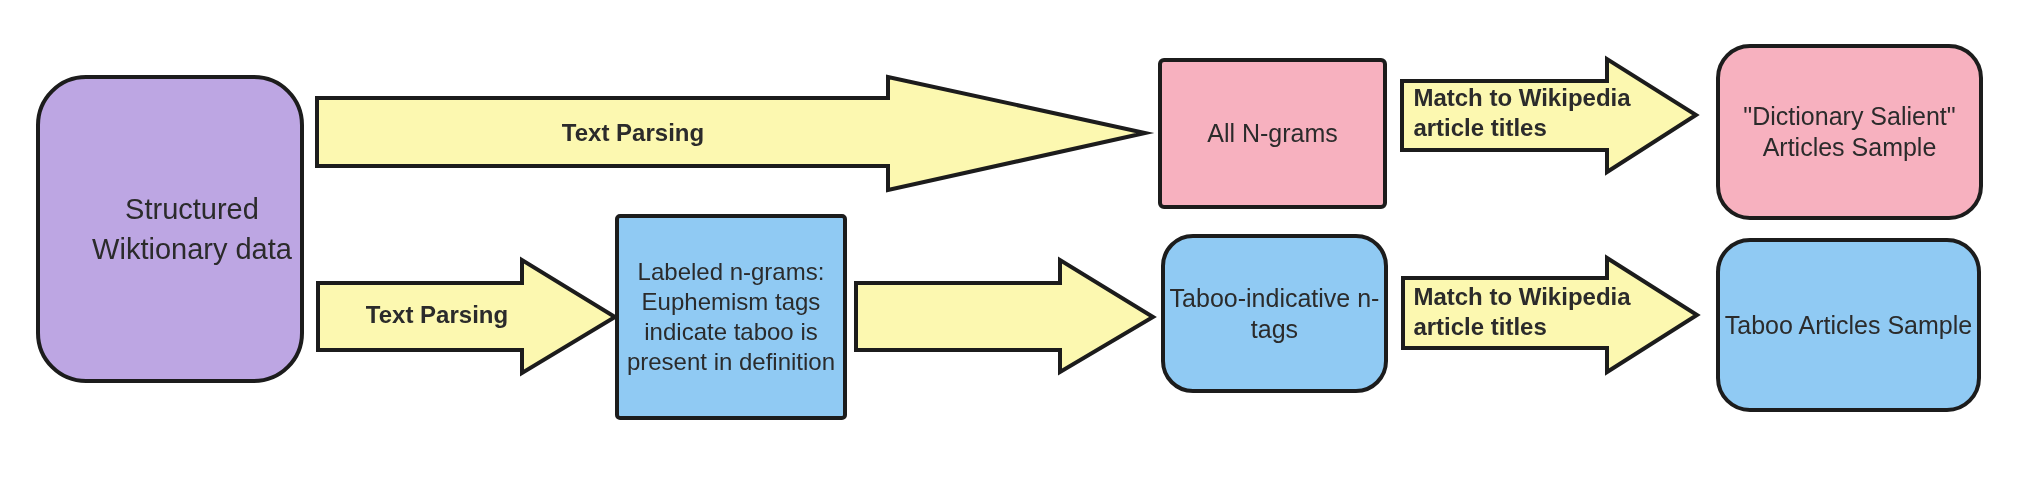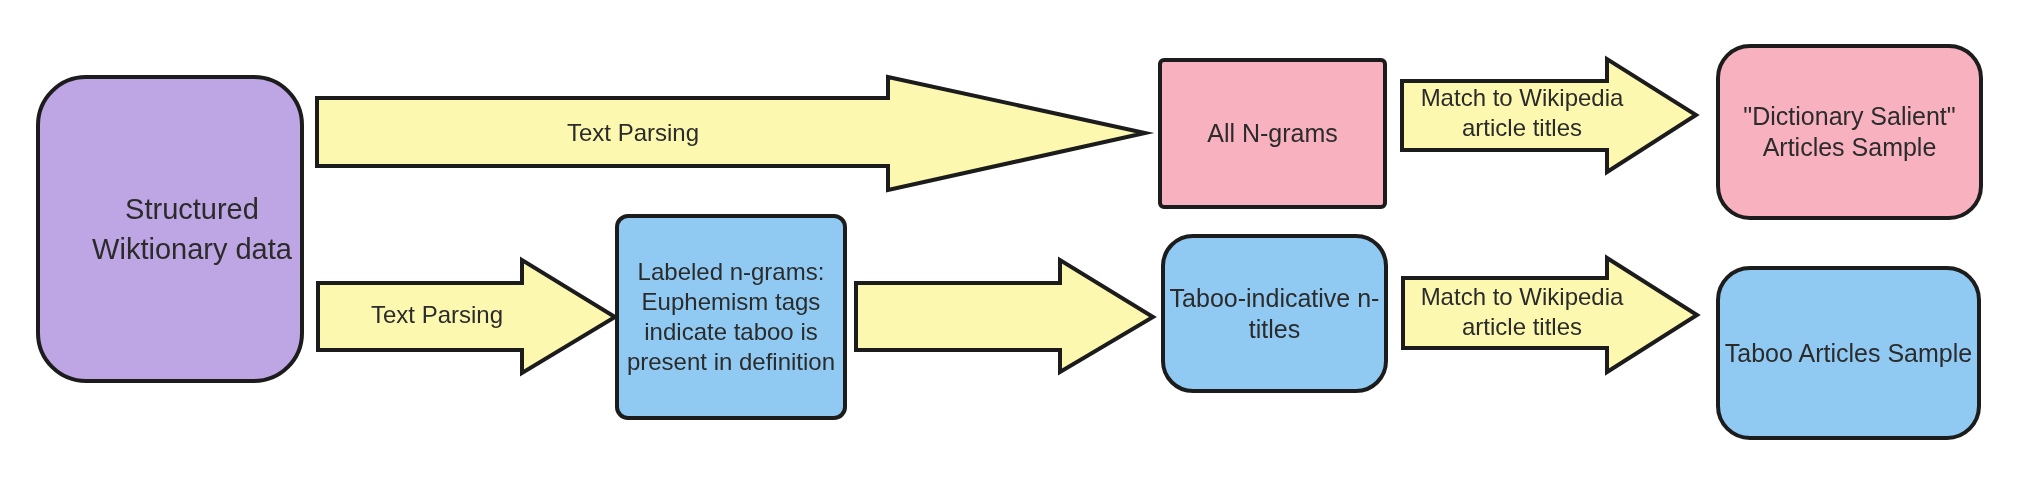--- a/index.html
+++ b/index.html
@@ -27,25 +27,26 @@
   .node.purple { background: #bda6e3; border-radius: 50px; font-size: 29px; line-height: 40px; }
   .node.pink   { background: #f7b1bf; }
   .node.blue   { background: #90caf3; }
   .arrow { position: absolute; }
   .arrow svg { position: absolute; left: 0; top: 0; overflow: visible; }
   .arrow-label {
     position: absolute;
     display: flex;
     align-items: center;
     justify-content: center;
-    text-align: center;
+    text-align: left;
     white-space: pre-line;
     font-size: 24px;
     line-height: 30px;
     pointer-events: none;
+    font-weight: bold;
   }
   .lh30 { line-height: 30px; font-size: 24px; }
 </style>
 </head>
 <body>
 
 <div id="canvas">
 
   <div class="node purple" style="left:36px; top:75px; width:268px; height:308px;padding-left:44px;">
     <span>Structured
@@ -76,43 +77,43 @@
 Articles Sample</span>
   </div>
 
   <div class="arrow" style="left:316px; top:258px; width:301px; height:117px;">
     <svg width="301" height="117">
       <polygon points="2,25 206,25 206,2 299,59 206,115 206,92 2,92" fill="#fcf8b0" stroke="#1c1c1c" stroke-width="4" stroke-miterlimit="12"></polygon>
     </svg>
     <div class="arrow-label" style="left:0; top:0; width:242px; height:114px;">Text Parsing</div>
   </div>
 
-  <div class="node blue lh30" style="left:615px; top:214px; width:232px; height:206px; border-radius:13px;">
+  <div class="node blue lh30" style="left:615px; top:214px; width:232px; height:206px; border-radius:5px;">
     <span>Labeled n-grams:
 Euphemism tags
 indicate taboo is
 present in definition</span>
   </div>
 
   <div class="arrow" style="left:854px; top:258px; width:301px; height:117px;">
     <svg width="301" height="117">
       <polygon points="2,25 206,25 206,2 299,59 206,114 206,92 2,92" fill="#fcf8b0" stroke="#1c1c1c" stroke-width="4" stroke-miterlimit="12"></polygon>
     </svg>
   </div>
 
   <div class="node blue" style="left:1161px; top:234px; width:227px; height:159px; border-radius:32px;">
     <span>Taboo-indicative n-
-titles</span>
+tags</span>
   </div>
 
   <div class="arrow" style="left:1400px; top:256px; width:299px; height:118px;">
     <svg width="299" height="118">
       <polygon points="3,22 207,22 207,2 297,59 207,116 207,92 3,92" fill="#fcf8b0" stroke="#1c1c1c" stroke-width="4" stroke-miterlimit="12"></polygon>
     </svg>
     <div class="arrow-label" style="left:8px; top:0; width:228px; height:112px;">Match to Wikipedia
 article titles</div>
   </div>
 
-  <div class="node blue" style="left:1716px; top:238px; width:265px; height:174px; border-radius:34px;margin-top:28px;">
+  <div class="node blue" style="left:1716px; top:238px; width:265px; height:174px; border-radius:34px;">
     <span>Taboo Articles Sample</span>
   </div>
 
 </div>
 
 </body></html>

